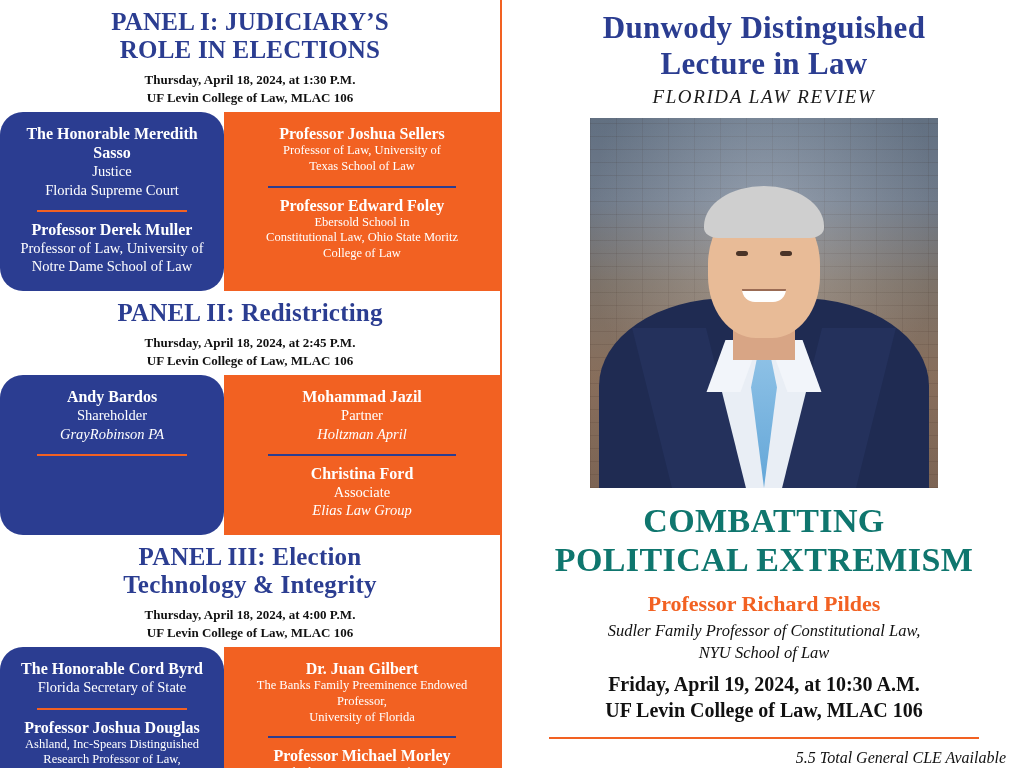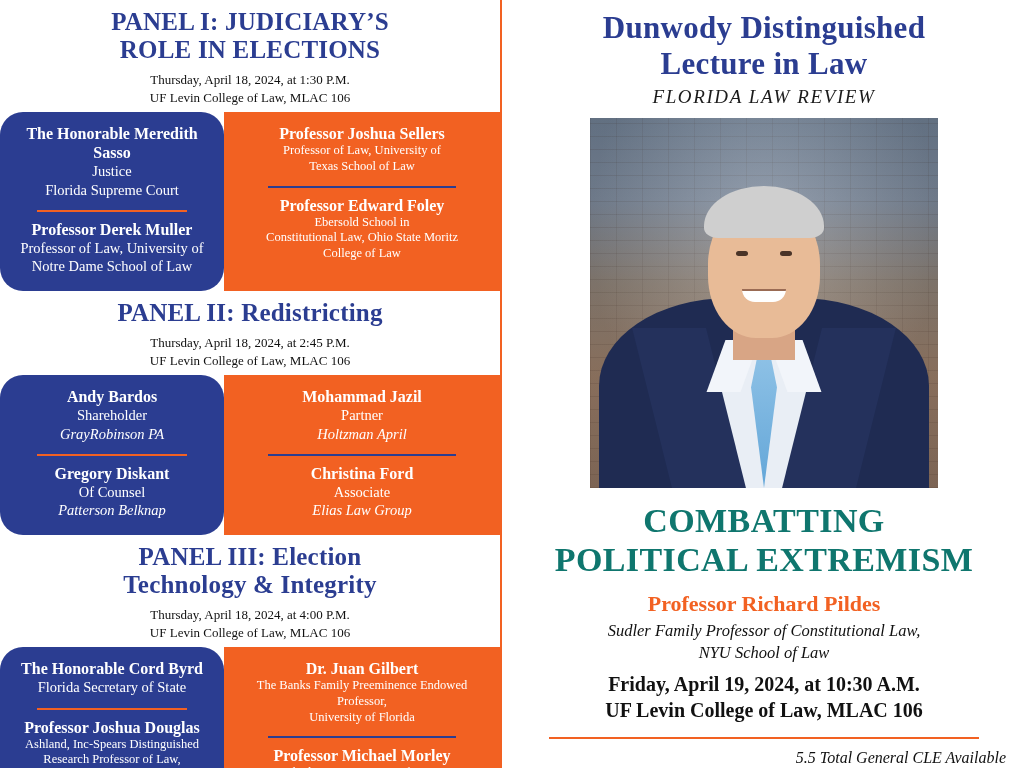--- a/index.html
+++ b/index.html
@@ -30,21 +30,21 @@
   .panel-title {
     color: #2b3d91;
     font-weight: bold;
     line-height: 1.12;
     letter-spacing: 0.2px;
   }
   .panel-title.big { font-size: 25px; }
   .panel-meta {
     margin-top: 7px;
     font-size: 13px;
-    font-weight: normal;
+    font-weight: bold;
     color: #111111;
     line-height: 1.35;
   }
 
   .speaker-band {
     display: flex;
     width: 500px;
   }
   .band-left {
     width: 224px;
@@ -314,25 +314,20 @@
       </div>
     </div>
     <div class="speaker-band">
       <div class="band-left">
         <div class="sp">
           <div class="sp-name">Andy Bardos</div>
           <div class="sp-line">Shareholder</div>
           <div class="sp-line ital">GrayRobinson PA</div>
         </div>
         <div class="divider"></div>
-        <div class="sp">
-          <div class="sp-name">Gregory Diskant</div>
-          <div class="sp-line">Of Counsel</div>
-          <div class="sp-line ital">Patterson Belknap</div>
-        </div>
       </div>
       <div class="band-right">
         <div class="sp">
           <div class="sp-name">Mohammad Jazil</div>
           <div class="sp-line">Partner</div>
           <div class="sp-line ital">Holtzman April</div>
         </div>
         <div class="divider"></div>
         <div class="sp">
           <div class="sp-name">Christina Ford</div>

